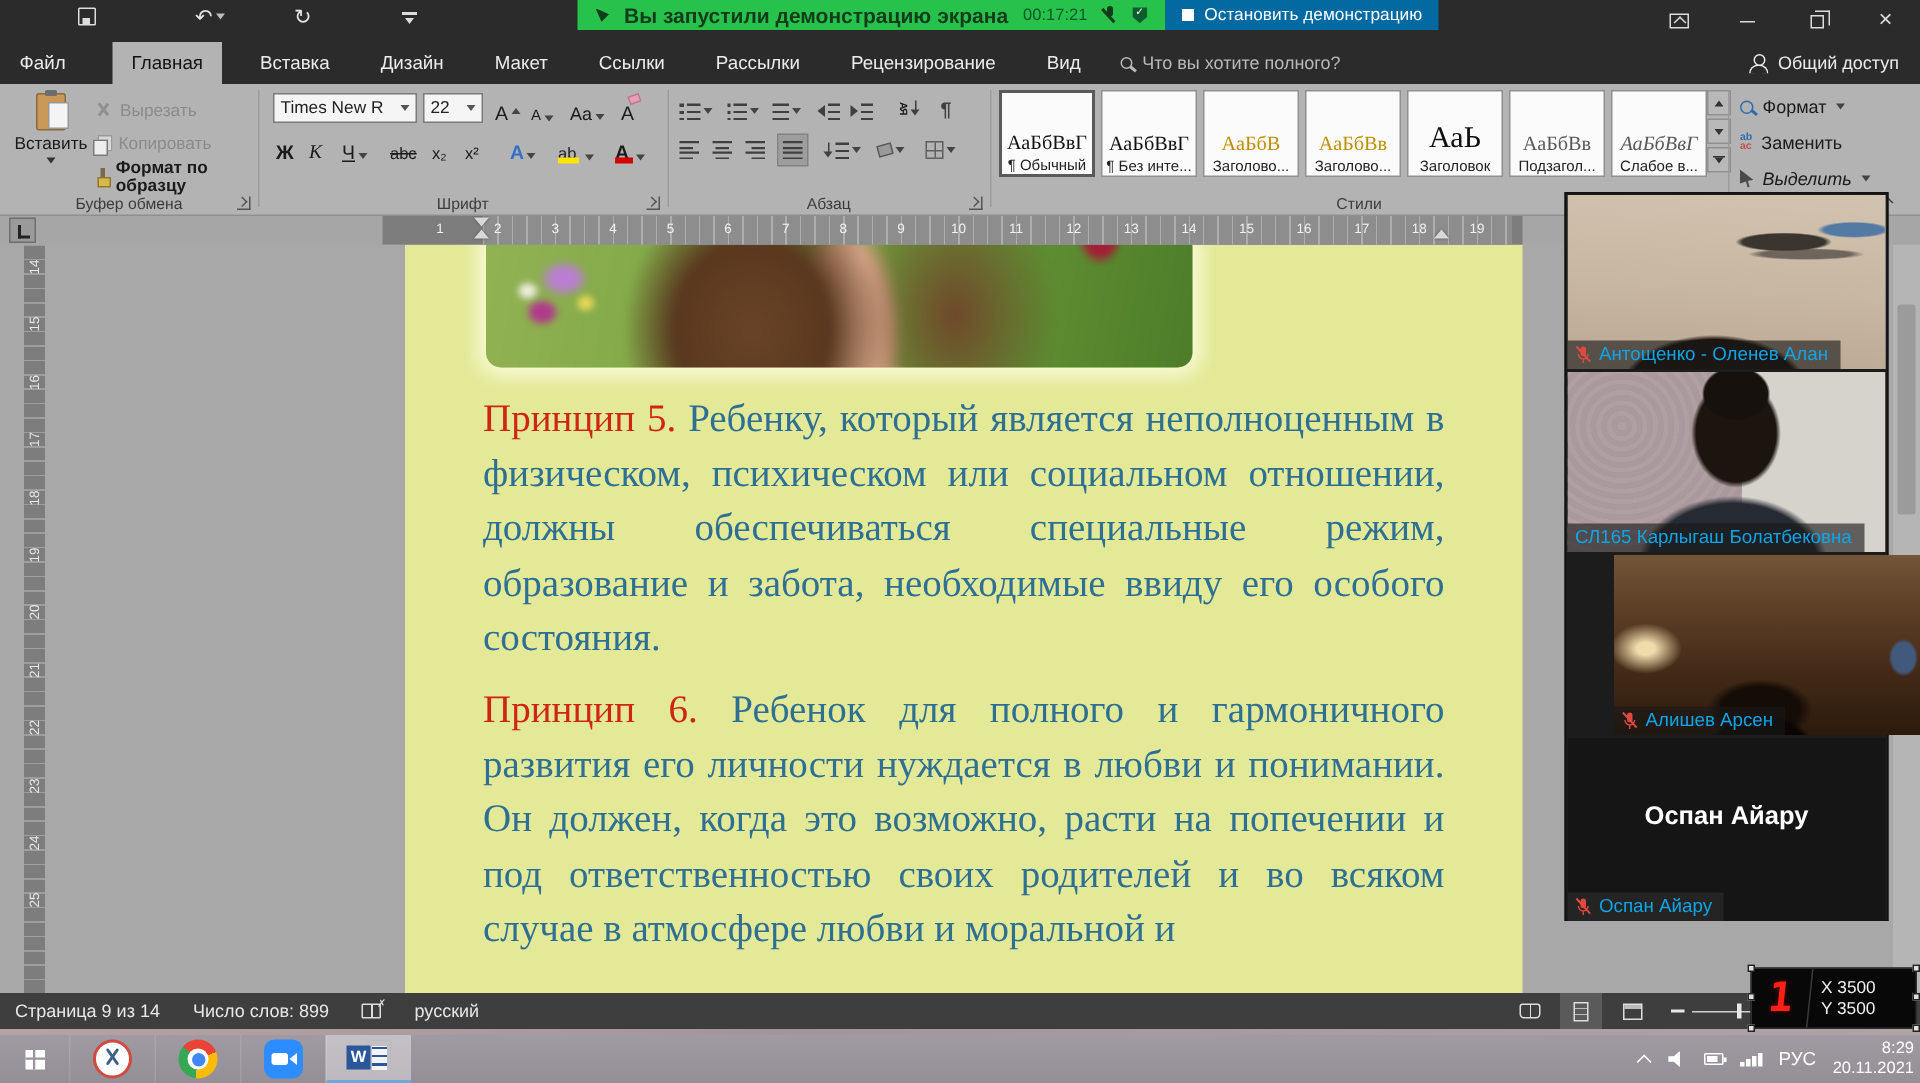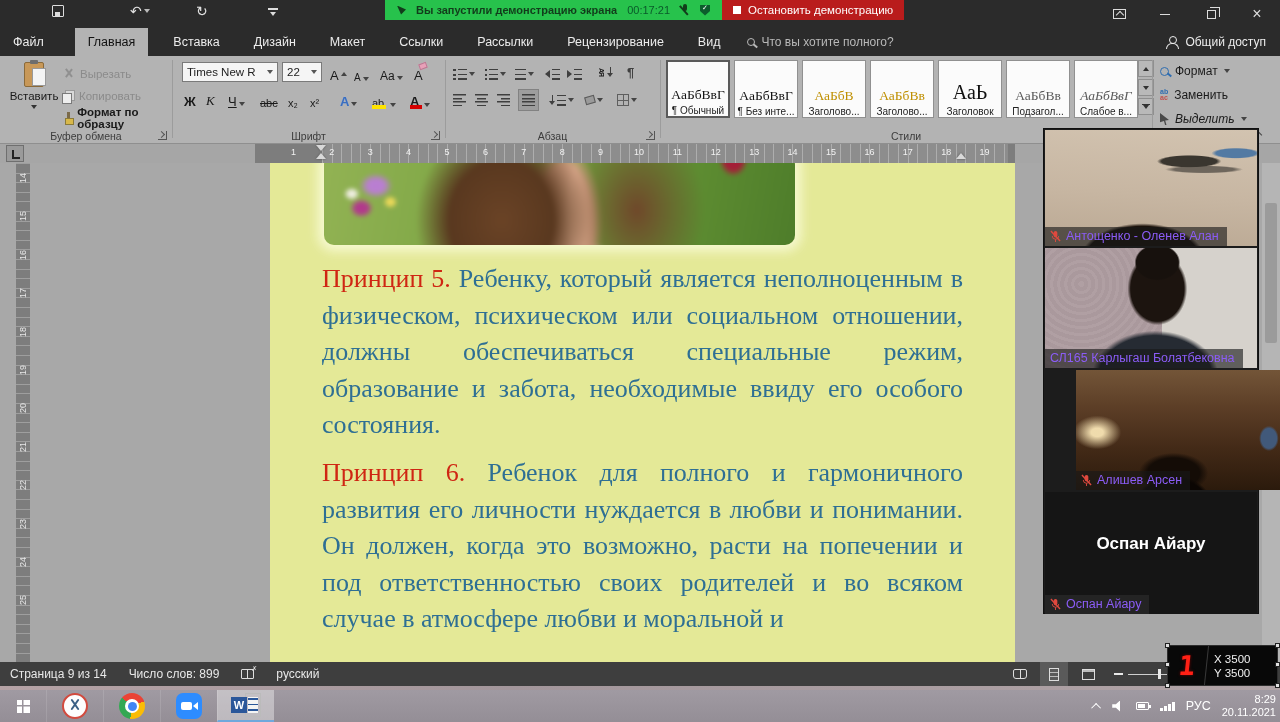--- a/index.html
+++ b/index.html
@@ -18,29 +18,29 @@
   .ic-more { width:10px; border-top:2px solid #ddd; display:inline-block; }
   .winctl { position:absolute; top:0; height:28px; width:46px; display:flex; align-items:center; justify-content:center; color:#dcdcdc; }
   .ic-restore { width:9px; height:9px; border:1px solid #dcdcdc; position:relative; }
   .ic-restore::before { content:""; position:absolute; left:2px; top:-4px; width:9px; height:9px; border:1px solid #dcdcdc; border-left:none; border-bottom:none; }
   .ic-ribopt { width:13px; height:10px; border:1px solid #dcdcdc; position:relative; }
   .ic-ribopt::after { content:""; position:absolute; left:3px; top:2px; width:5px; height:5px; border-left:1.5px solid #dcdcdc; border-top:1.5px solid #dcdcdc; transform:rotate(45deg); }
 
   
   .banner { position:absolute; left:385px; top:0; height:20px; display:flex; z-index:6; }
   .banner-green { background:#27c24c; display:flex; align-items:center; gap:10px; padding:0 12px; }
-  .banner-msg { font-size:11px; color:#123c1b; font-weight:bold; }
+  .banner-msg { font-size:14px; color:#123c1b; font-weight:bold; }
   .banner-timer { font-size:11px; color:#0a5a2a; }
   .ic-pen { width:9px; height:9px; background:#123c1b; clip-path:polygon(0 0, 100% 45%, 45% 100%); }
   .ic-micmute { width:10px; height:12px; position:relative; }
   .ic-micmute::before { content:""; position:absolute; left:3px; top:0; width:4px; height:7px; background:#123c1b; border-radius:2px; }
   .ic-micmute::after { content:""; position:absolute; left:0; top:1px; width:12px; height:1.5px; background:#123c1b; transform:rotate(48deg); transform-origin:left; }
   .ic-shield { width:10px; height:11px; background:#0c5c2c; clip-path:polygon(0 0,100% 0,100% 60%,50% 100%,0 60%); position:relative; }
   .ic-shield::after { content:"✓"; position:absolute; left:2px; top:-1px; color:#fff; font-size:7px; }
-  .banner-red { background:#b91c1c; display:flex; align-items:center; gap:7px; padding:0 11px; }
+  .banner-red { background:#0369a1; display:flex; align-items:center; gap:7px; padding:0 11px; }
   .ic-stop { width:8px; height:8px; background:#fff; }
   .stop-label { font-size:11.5px; color:#fff; }
 
   
   .tabrow { position:absolute; left:0; top:28px; width:1280px; height:28px; background:#2b2b2b; display:flex; align-items:stretch; z-index:4; }
   .tab { color:#ececec; font-size:12.5px; display:flex; align-items:center; padding:0 13px; cursor:default; }
   .tab.active { background:#b3b3b3; color:#111; }
   .tellme { display:flex; align-items:center; gap:6px; margin-left:14px; color:#b9b9b9; font-size:12px; }
   .ic-search { width:8px; height:8px; border:1.5px solid #b9b9b9; border-radius:50%; position:relative; display:inline-block; }
   .ic-search::after { content:""; position:absolute; width:5px; height:1.5px; background:#b9b9b9; right:-4px; bottom:-1px; transform:rotate(40deg); }
@@ -231,21 +231,21 @@
       radial-gradient(95px 70px at 52% 108%, #262b33 60%, rgba(38,43,51,0) 67%),
       linear-gradient(90deg, rgba(180,162,166,.9) 0 55%, #d6d2cc 55% 100%); }
   .cam3 .fig { background:
       radial-gradient(40px 28px at 10% 52%, rgba(248,228,180,.95) 15%, rgba(248,228,180,0) 60%),
       radial-gradient(62px 46px at 46% 112%, #0b0603 55%, rgba(11,6,3,0) 62%),
       radial-gradient(58px 34px at 46% 86%, #140c06 45%, rgba(20,12,6,0) 60%),
       radial-gradient(14px 18px at 91% 57%, #41597a 55%, rgba(65,89,122,0) 70%),
       linear-gradient(180deg,#735538 0%,#5d3f27 30%,#432a17 65%,#2b1a0c 100%); }
   .cam4 { background:#151515; }
   .cam4 .center-name { position:absolute; left:0; right:0; top:0; bottom:18px; display:flex; align-items:center; justify-content:center; color:#fff; font-size:17px; font-weight:bold; }
-  .namebar { position:absolute; left:0; bottom:0; max-width:100%; display:flex; align-items:center; gap:5px; background:rgba(24,24,24,.62); color:#8b5cf6; font-size:12.5px; padding:2px 8px 3px 5px; white-space:nowrap; overflow:hidden; }
+  .namebar { position:absolute; left:0; bottom:0; max-width:100%; display:flex; align-items:center; gap:5px; background:rgba(24,24,24,.62); color:#0ea5e9; font-size:12.5px; padding:2px 8px 3px 5px; white-space:nowrap; overflow:hidden; }
 
   
   .coordbox { position:absolute; left:1167px; top:645px; width:111px; height:41px; background:#080808; border:1px solid #2e2e2e; display:flex; align-items:stretch; z-index:60; }
   .cb-num { width:39px; display:flex; align-items:center; justify-content:center; font-family:"DejaVu Sans Mono",monospace; font-size:27px; font-weight:bold; color:#ff2015; transform:skewX(-6deg); text-shadow:0 0 3px #7a0000; border-right:1px solid #3a3a3a; }
   .cb-xy { display:flex; flex-direction:column; justify-content:center; gap:2px; padding-left:7px; font-size:11.5px; color:#f0f0f0; }
   .handle { position:absolute; width:5px; height:5px; background:#e0e0e0; border:1px solid #222; }
 </style>
 </head>
 <body>
 

